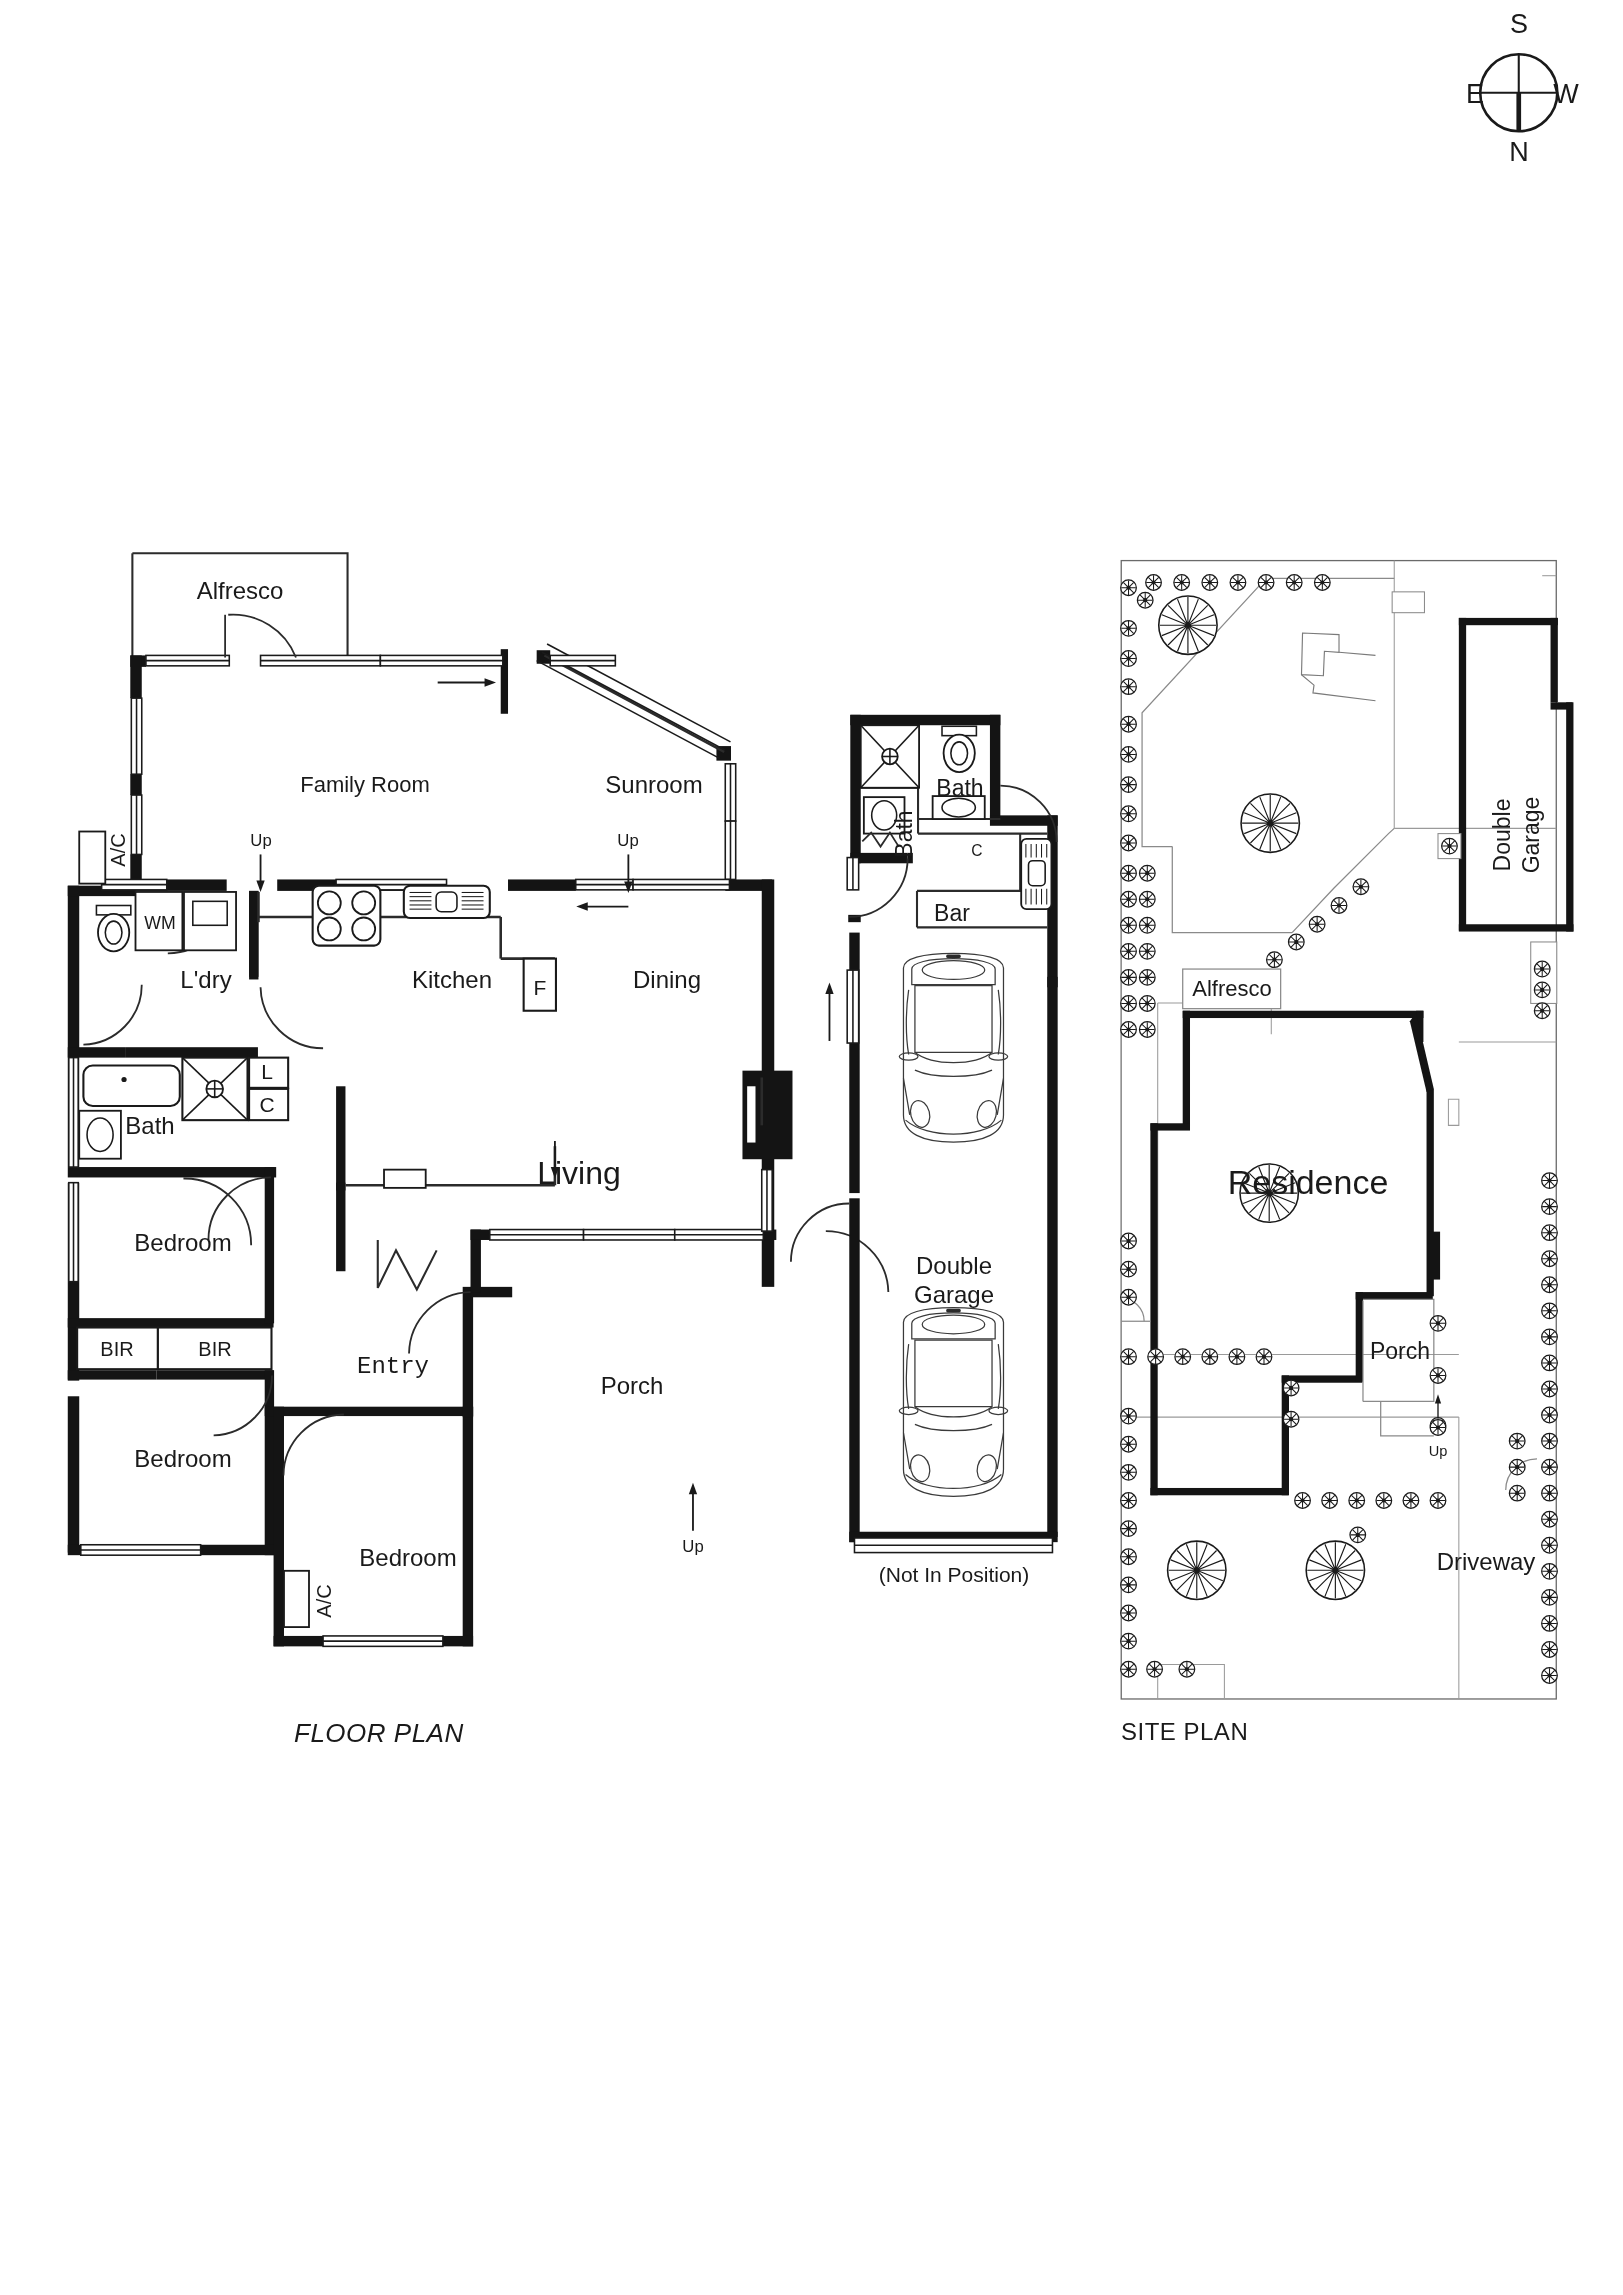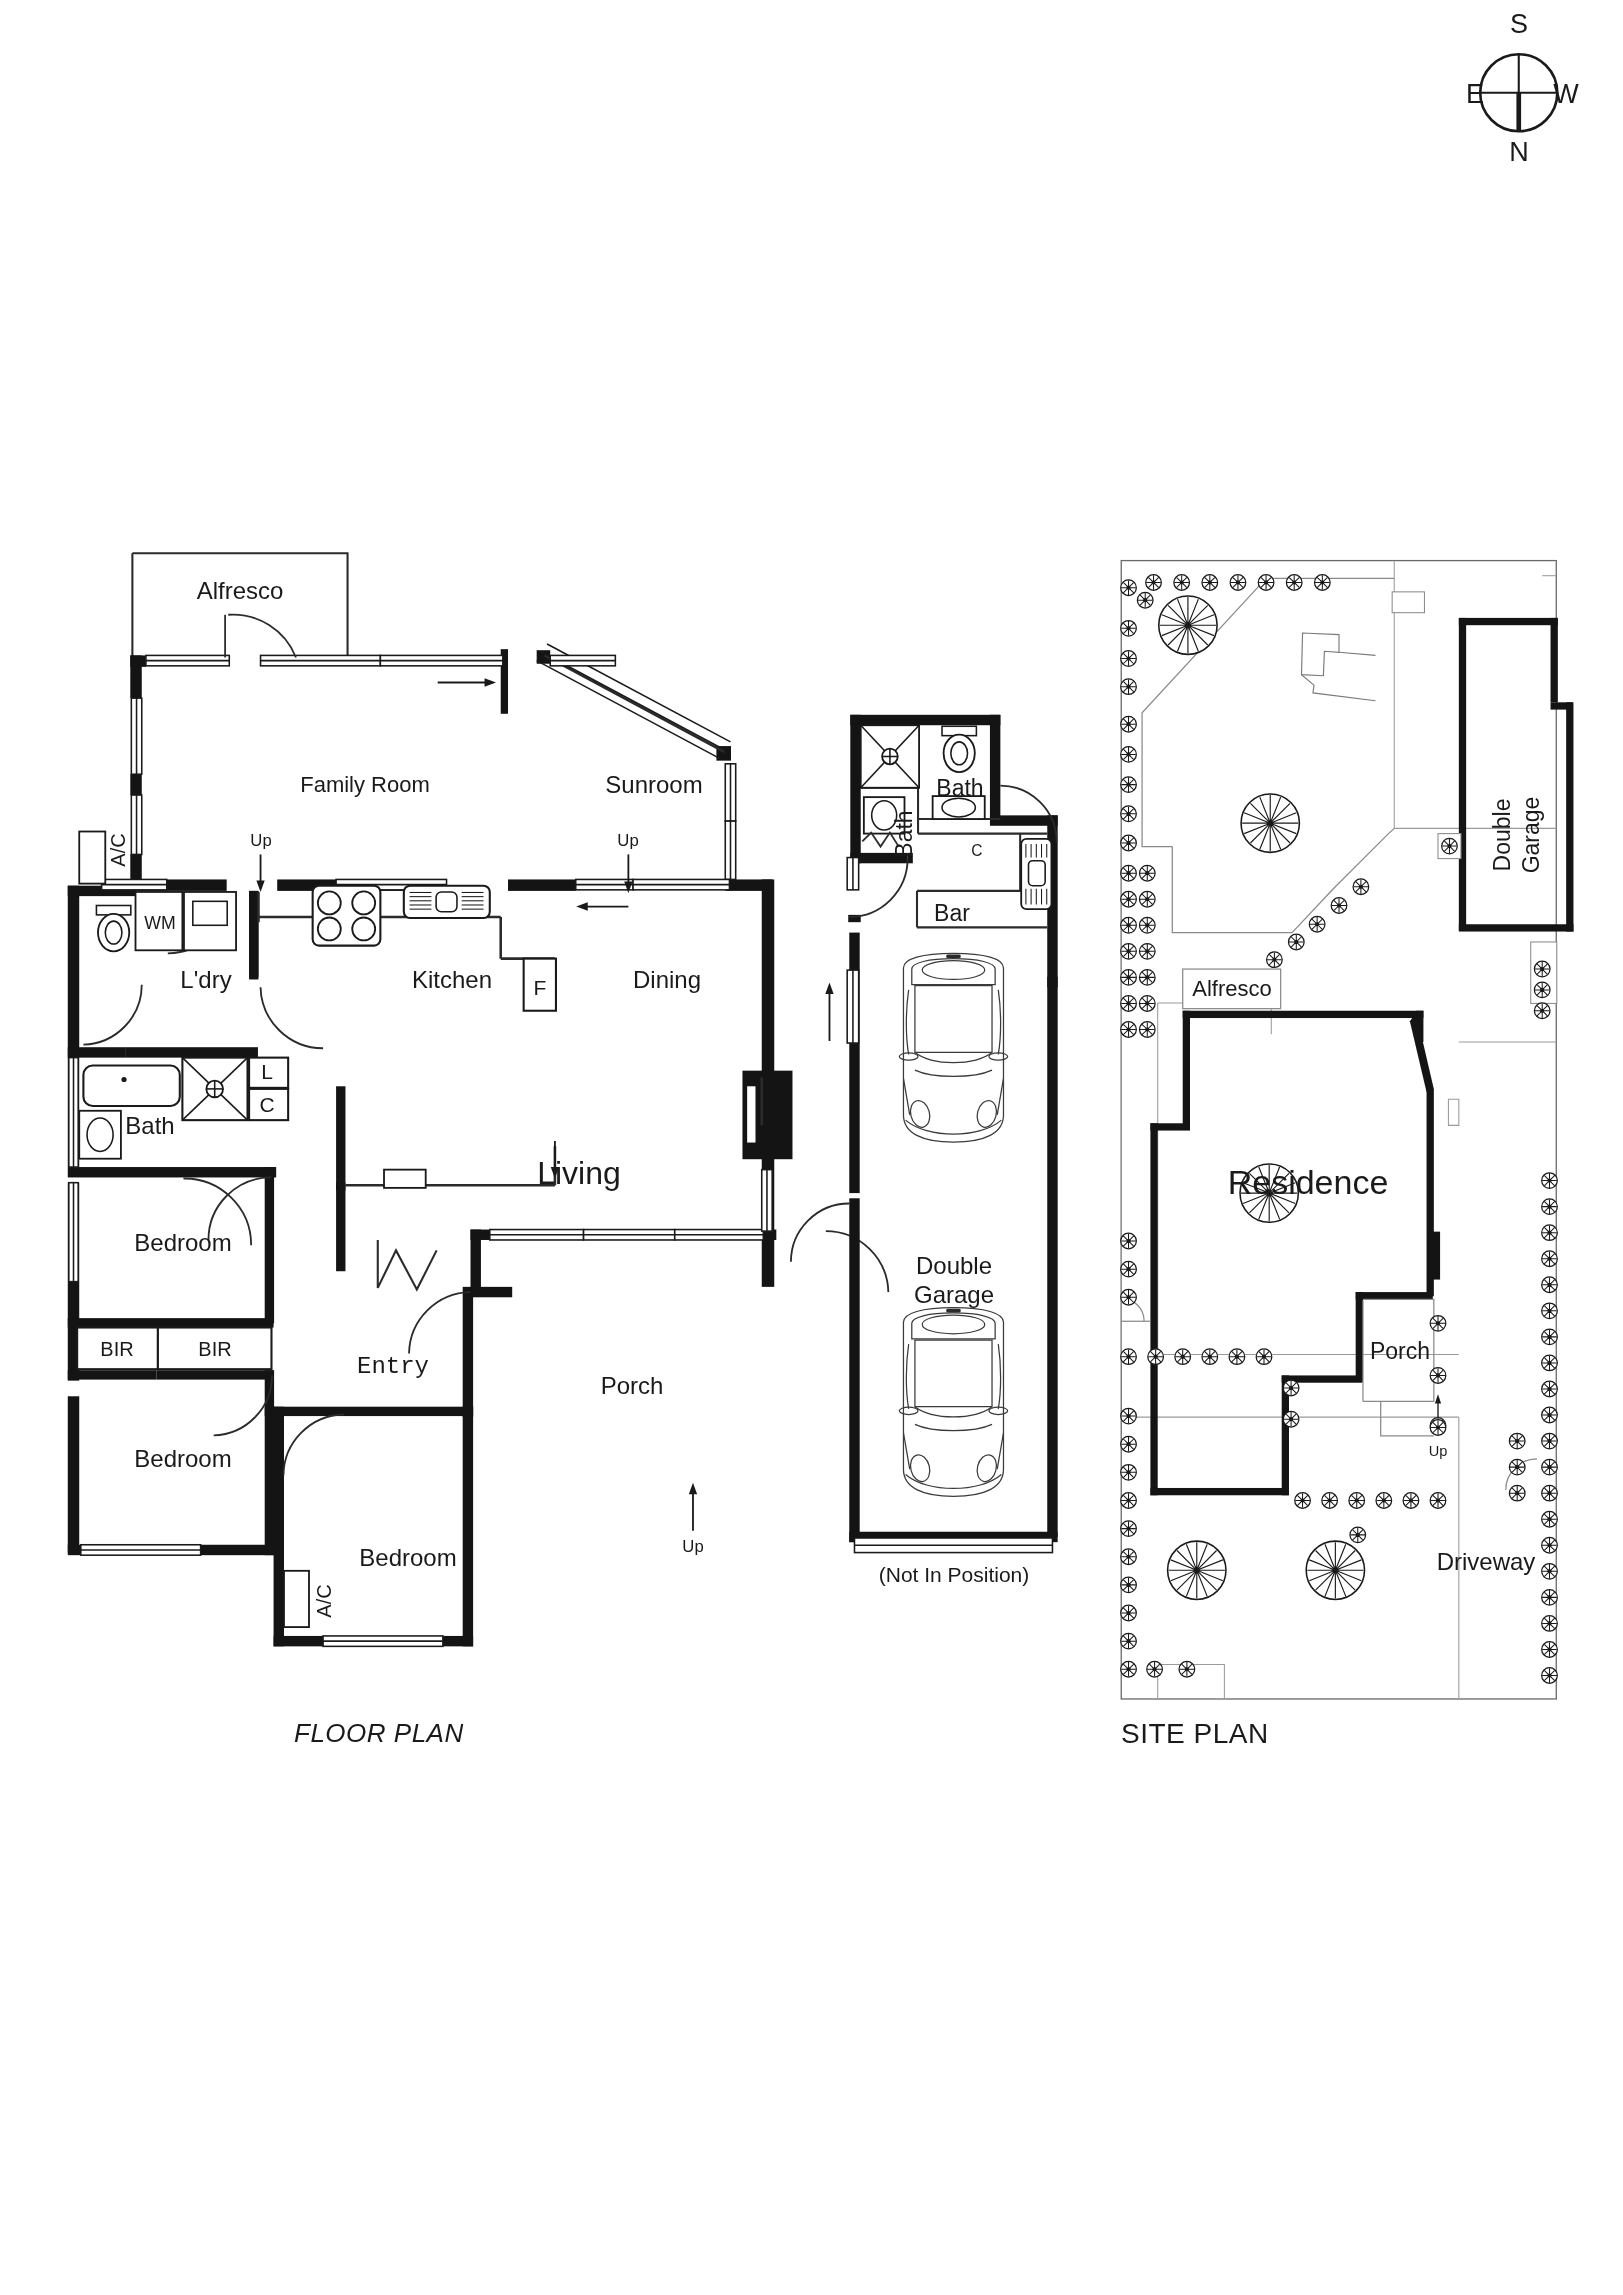--- a/index.html
+++ b/index.html
@@ -668,16 +668,16 @@
 <div class="lbl c" style="left:954px;top:1575px;font-size:21px;">(Not In Position)</div>
 
 <div class="lbl c" style="left:1308px;top:1182px;font-size:34px;">Residence</div>
 <div class="lbl c" style="left:1232px;top:989px;font-size:22px;">Alfresco</div>
 <div class="lbl c" style="left:1400px;top:1351px;font-size:23px;">Porch</div>
 <div class="lbl c" style="left:1486px;top:1562px;font-size:24px;">Driveway</div>
 <div class="lbl rot" style="left:1502px;top:835px;font-size:23px;">Double</div>
 <div class="lbl rot" style="left:1531px;top:835px;font-size:23px;">Garage</div>
 <div class="lbl c" style="left:1438px;top:1451px;font-size:14.6px;">Up</div>
 
-<div class="lbl" style="left:1121px;top:1718px;font-size:28px;letter-spacing:0.5px;">SITE PLAN</div>
+<div class="lbl" style="left:1121px;top:1718px;font-size:24px;letter-spacing:0.5px;">SITE PLAN</div>
 
 </div>
 
 
 </body></html>

